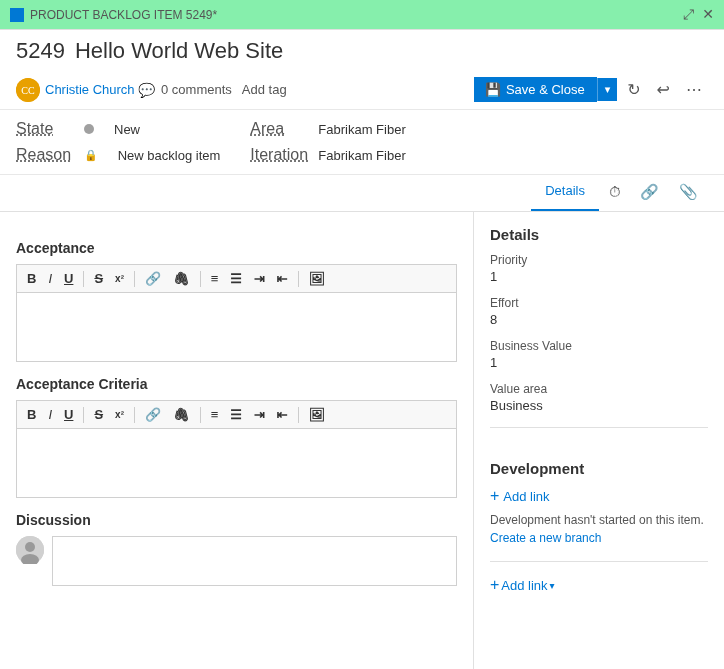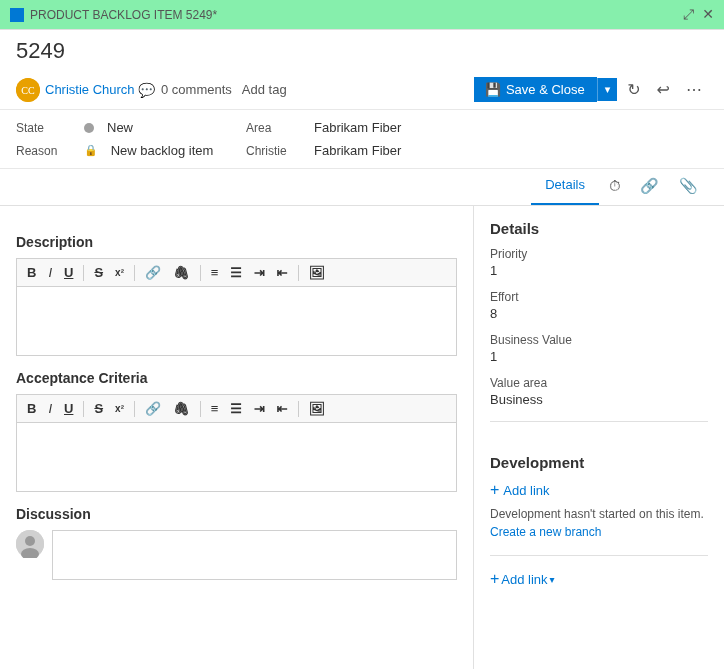--- a/index.html
+++ b/index.html
@@ -30,22 +30,22 @@
     .save-close-group { display: flex; align-items: center; }
     .save-close-btn { background: #0078d4; color: #fff; border: none; padding: 5px 12px; cursor: pointer; font-size: 13px; display: flex; align-items: center; gap: 4px; }
     .save-close-dropdown { background: #0078d4; color: #fff; border: none; border-left: 1px solid rgba(255,255,255,0.3); padding: 5px 7px; cursor: pointer; font-size: 11px; }
     .icon-btn { background: none; border: none; cursor: pointer; color: #555; font-size: 16px; padding: 4px 6px; }
 
     
     .meta-row { display: flex; padding: 10px 16px; gap: 0; border-bottom: 1px solid #e8e8e8; }
     .meta-col { display: flex; flex-direction: column; gap: 8px; min-width: 200px; }
     .meta-col:first-child { margin-right: 30px; }
     .meta-field { display: flex; align-items: center; gap: 8px; }
-    .meta-label { color: #555; font-size: 12px; min-width: 60px; text-decoration-style: dotted; }
-    .meta-value { font-size: 13px; color: #333; display: flex; align-items: center; gap: 13px; }
+    .meta-label { color: #555; font-size: 16px; min-width: 60px; text-decoration: underline; text-decoration-style: dotted; }
+    .meta-value { font-size: 13px; color: #333; display: flex; align-items: center; gap: 20px; }
     .state-dot { width: 10px; height: 10px; border-radius: 50%; background: #a0a0a0; display: inline-block; }
     .lock-icon { font-size: 11px; color: #777; }
 
     
     .tabs-row { display: flex; justify-content: flex-end; padding: 0 16px; border-bottom: 1px solid #e0e0e0; }
     .tab { padding: 8px 14px; cursor: pointer; font-size: 13px; color: #555; border-bottom: 2px solid transparent; }
     .tab.active { color: #0078d4; border-bottom: 2px solid #0078d4; }
     .tab-icon-btn { padding: 8px 10px; cursor: pointer; color: #555; font-size: 15px; border-bottom: 2px solid transparent; }
 
     
@@ -98,20 +98,21 @@
   </div>
   <div class="title-bar-right">
     <span style="cursor:pointer;">⤢</span>
     <span style="cursor:pointer;">✕</span>
   </div>
 </div>
 
 <div class="main-header">
   <div class="item-title-row">
     <span class="item-id">5249</span>
+    <span class="item-name">Hello World Web Site</span>
   </div>
 </div>
 
 <div class="actions-row">
   <div class="user-chip">
     <div class="user-avatar">
       <svg width="24" height="24" viewBox="0 0 24 24">
           <circle cx="12" cy="12" r="12" fill="#e8a000"></circle>
           <text x="12" y="16" text-anchor="middle" fill="white" font-size="10" font-family="Segoe UI">CC</text>
         </svg>
@@ -152,39 +153,39 @@
         <span>New backlog item</span>
       </span>
     </div>
   </div>
   <div class="meta-col">
     <div class="meta-field">
       <span class="meta-label">Area</span>
       <span class="meta-value">Fabrikam Fiber</span>
     </div>
     <div class="meta-field">
-      <span class="meta-label">Christie</span>
+      <span class="meta-label">Iteration</span>
       <span class="meta-value">Fabrikam Fiber</span>
     </div>
   </div>
 </div>
 
 <div class="tabs-row">
   <div class="tab active">Details</div>
   <div class="tab-icon-btn">⏱</div>
   <div class="tab-icon-btn">🔗</div>
   <div class="tab-icon-btn">📎</div>
 </div>
 
 <div class="content-area">
 
   <div class="left-panel">
 
     <div class="section-gap">
-      <div class="section-title">Description</div>
+      <div class="section-title">Acceptance</div>
       <div class="editor-toolbar">
         <button class="toolbar-btn"><b>B</b></button>
         <button class="toolbar-btn italic">I</button>
         <button class="toolbar-btn underline">U</button>
         <div class="toolbar-sep"></div>
         <button class="toolbar-btn" style="text-decoration:line-through;">S</button>
         <button class="toolbar-btn" style="font-size:10px;">x²</button>
         <div class="toolbar-sep"></div>
         <button class="toolbar-btn">🔗</button>
         <button class="toolbar-btn">🖇</button>

